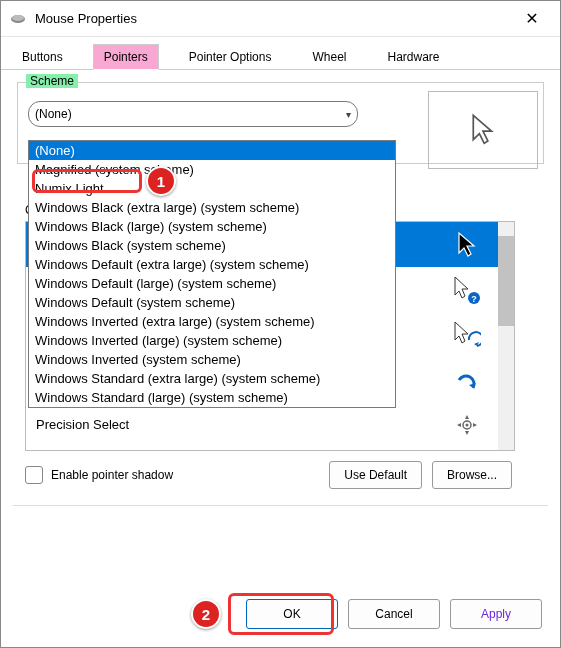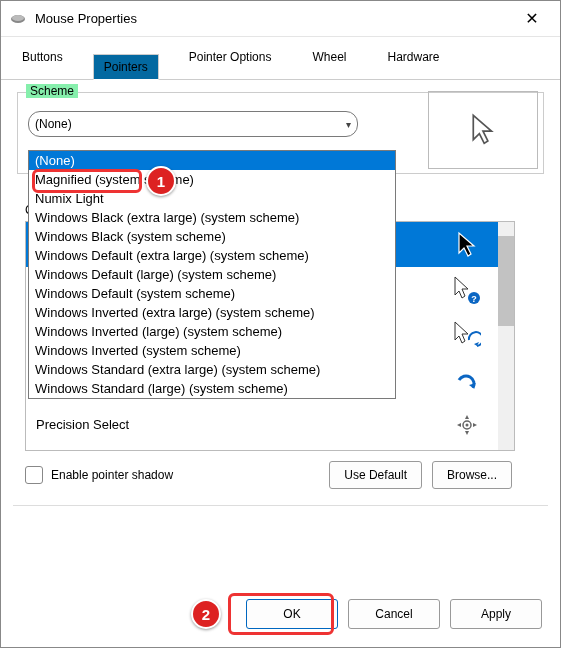--- a/index.html
+++ b/index.html
@@ -35,22 +35,21 @@
     border: 1px solid transparent;
     margin-right: 2px;
     font-size: 12px;
     cursor: pointer;
     position: relative;
     top: 1px;
   }
   .tab.active {
     border: 1px solid #ccc;
     border-bottom: 1px solid #fff;
-    background: #0369a1;
-    margin-top: 10px;
+    background: #f9a8d4;
   }
   .content { padding: 12px 16px; position: relative; }
   .groupbox {
     border: 1px solid #ccc;
     position: relative;
     padding: 18px 10px 10px 10px;
     margin-bottom: 12px;
     height: 82px;
   }
   .groupbox .legend {
@@ -154,21 +153,21 @@
     border: 1px solid #999;
     background: #fdfdfd;
     border-radius: 3px;
     font-size: 12px;
     cursor: pointer;
     display: inline-flex;
     align-items: center;
     justify-content: center;
   }
   .btn.default { border: 1.5px solid #0067c0; }
-  .btn.disabled { color: #000000; }
+  .btn.disabled { color: #6d28d9; }
   .row-below-list .btn { margin-left: 10px; }
   .sep { position: absolute; top: 504px; left: 12px; right: 12px; border-top: 1px solid #ddd; }
   .bottom-btns {
     position: absolute;
     bottom: 18px;
     right: 18px;
     display: flex;
     gap: 10px;
   }
   .bottom-btns .btn { width: 92px; height: 30px; }
@@ -224,20 +223,21 @@
   <div class="groupbox">
     <span class="legend">Scheme</span>
     <div class="combo" style="position:relative;border-radius:12px;">
       <span>(None)</span>
       <span class="chev">▾</span>
       <div class="dropdown" id="scheme-dropdown">
           <div class="opt sel">(None)</div>
           <div class="opt">Magnified (system scheme)</div>
           <div class="opt">Numix Light</div>
           <div class="opt">Windows Black (extra large) (system scheme)</div>
+          <div class="opt">Windows Black (large) (system scheme)</div>
           <div class="opt">Windows Black (system scheme)</div>
           <div class="opt">Windows Default (extra large) (system scheme)</div>
           <div class="opt">Windows Default (large) (system scheme)</div>
           <div class="opt">Windows Default (system scheme)</div>
           <div class="opt">Windows Inverted (extra large) (system scheme)</div>
           <div class="opt">Windows Inverted (large) (system scheme)</div>
           <div class="opt">Windows Inverted (system scheme)</div>
           <div class="opt">Windows Standard (extra large) (system scheme)</div>
           <div class="opt">Windows Standard (large) (system scheme)</div>
         </div>

